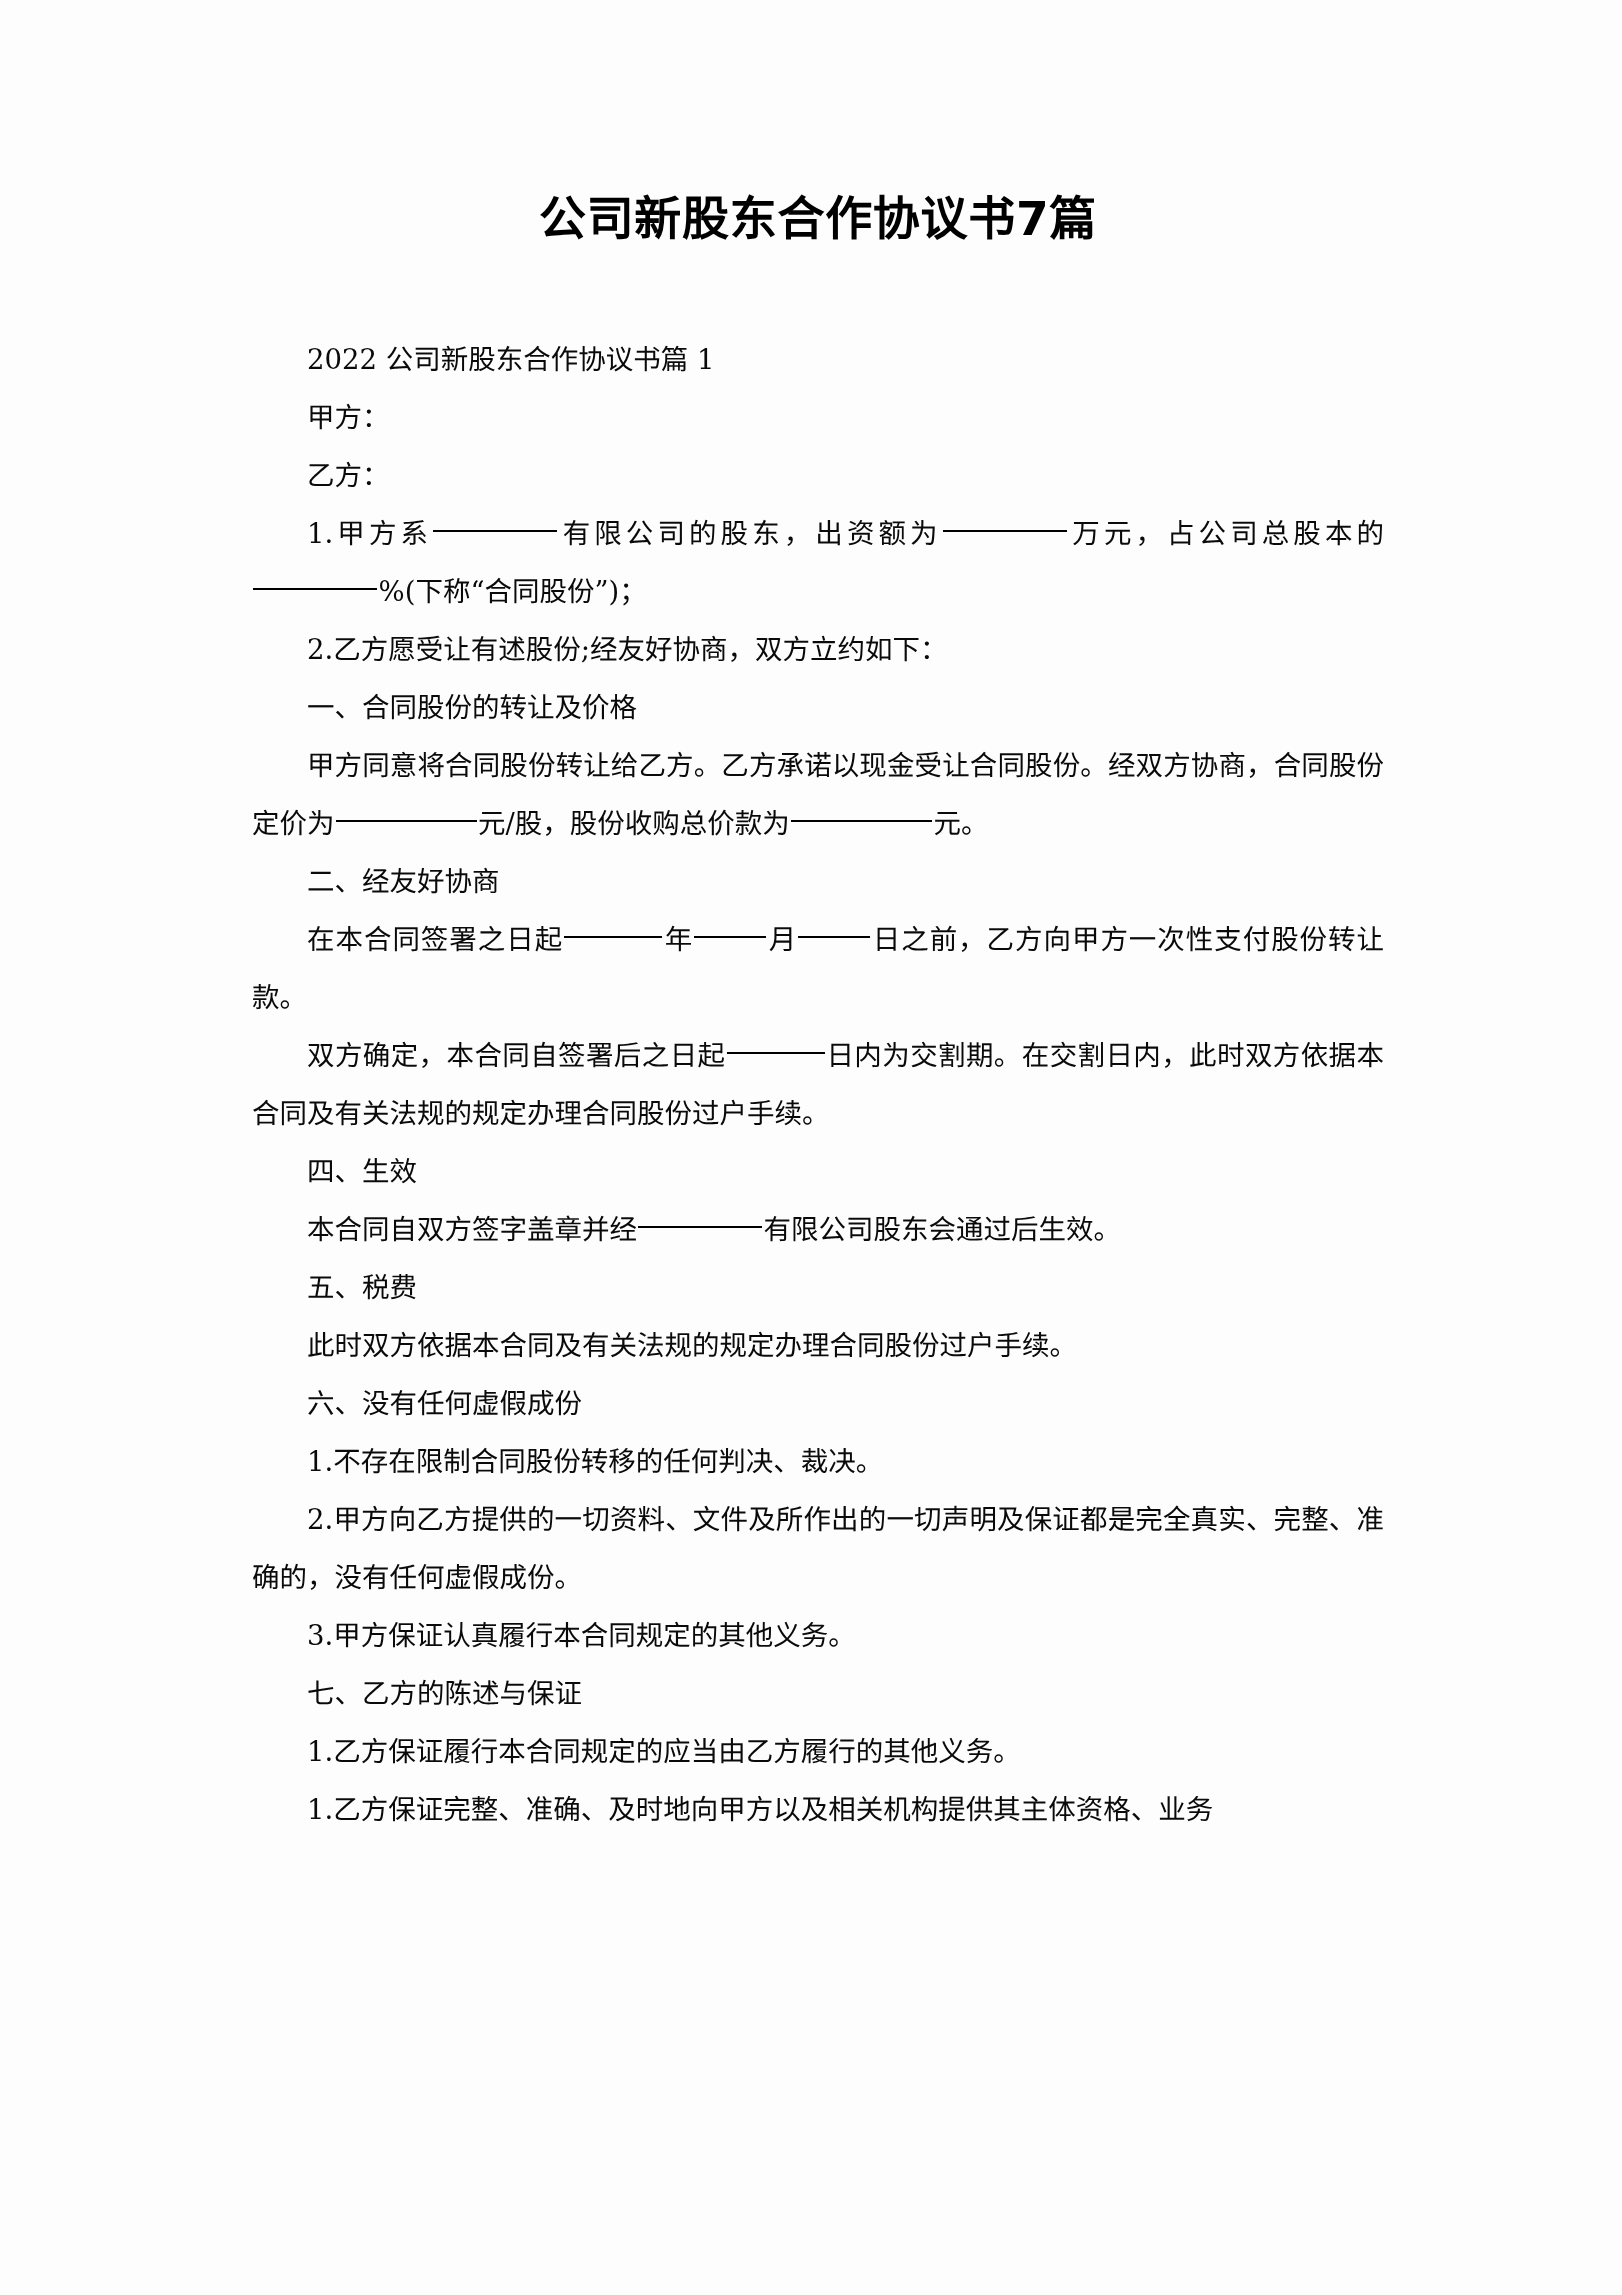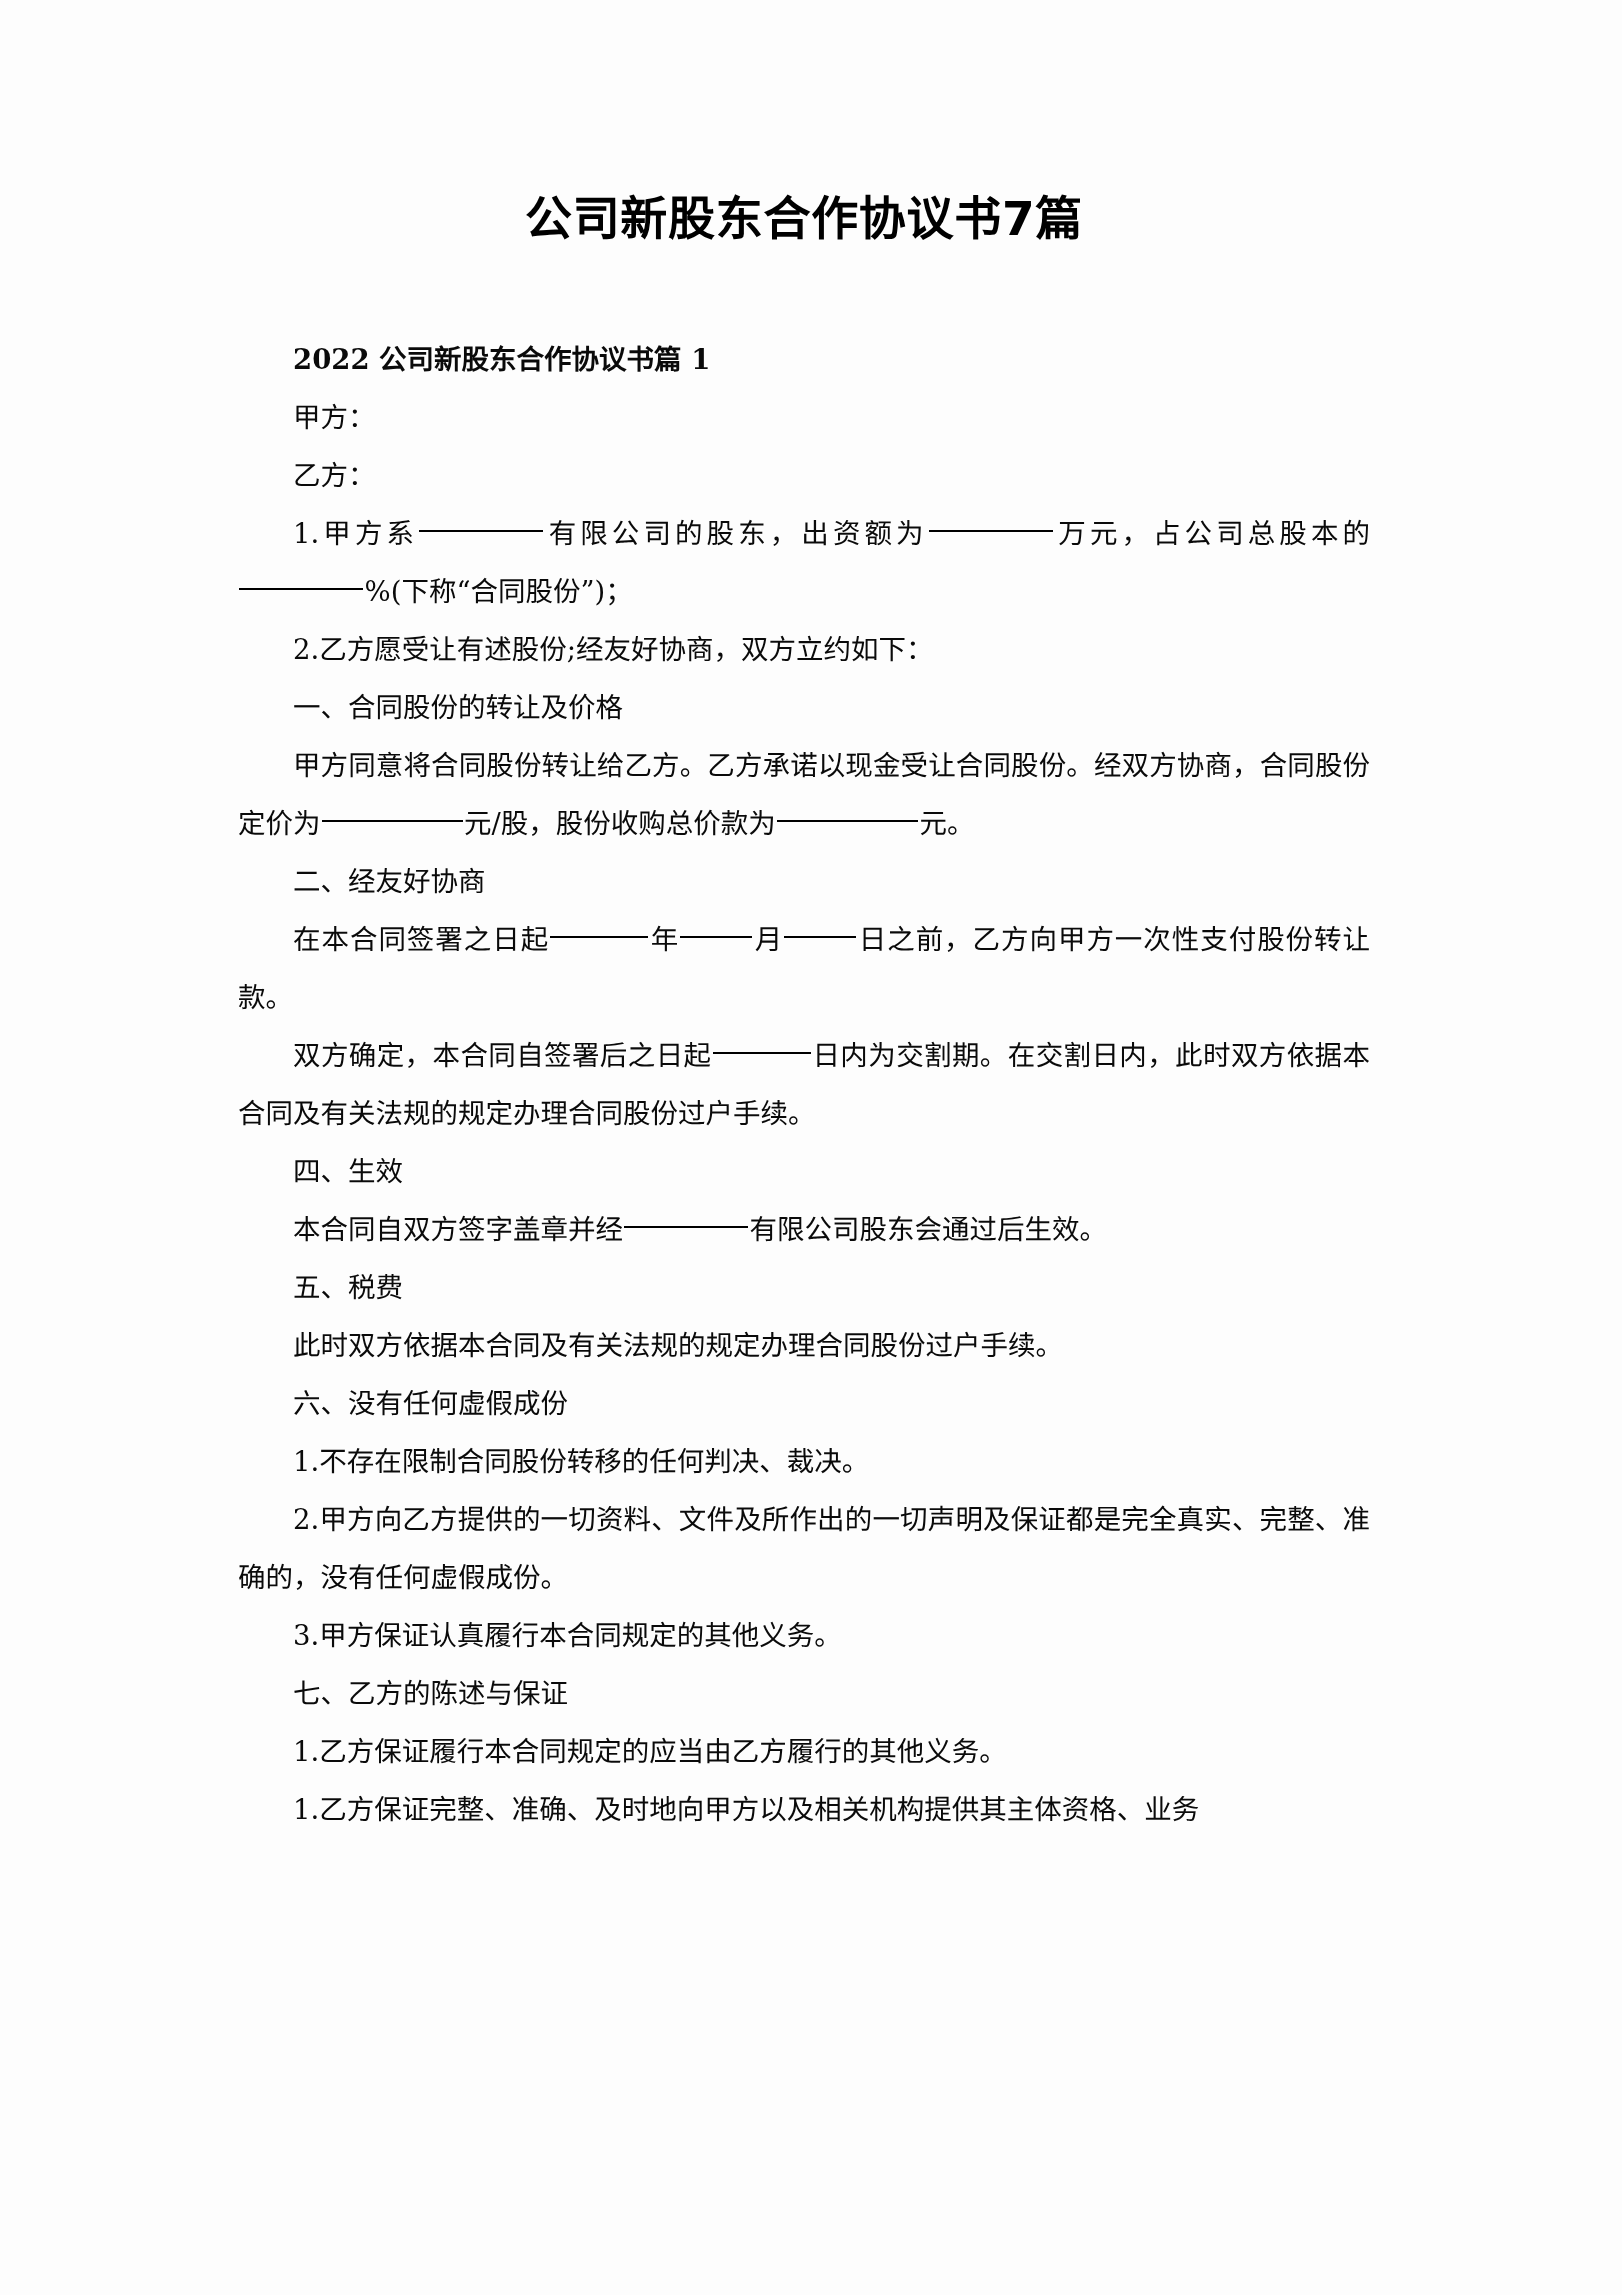--- a/index.html
+++ b/index.html
@@ -19,21 +19,21 @@
   .page {
     position: relative;
     width: 1623px;
     height: 2295px;
     background: #fdfdfd;
     box-sizing: border-box;
   }
 
   .doc-body {
     position: absolute;
-    left: 238px;
+    left: 252px;
     top: 0;
     width: 1132px;
   }
 
   
   .doc-title {
     margin: 0;
     padding-top: 191px;
     text-align: center;
     font-family: "DejaVu Sans", "Liberation Sans", sans-serif;
@@ -57,21 +57,20 @@
     line-height: 58px;
     text-align: justify;
     text-justify: inter-ideograph;
     text-indent: 2em;
     color: #0a0a0a;
     word-break: break-all;
   }
 
   .para.first-para {
     margin-top: 84px;
-    font-weight: bold;
   }
 
   
   .blank {
     display: inline-block;
     border-bottom: 2px solid #000;
     vertical-align: baseline;
     height: 0.92em;
     margin: 0 1.3px;
   }

